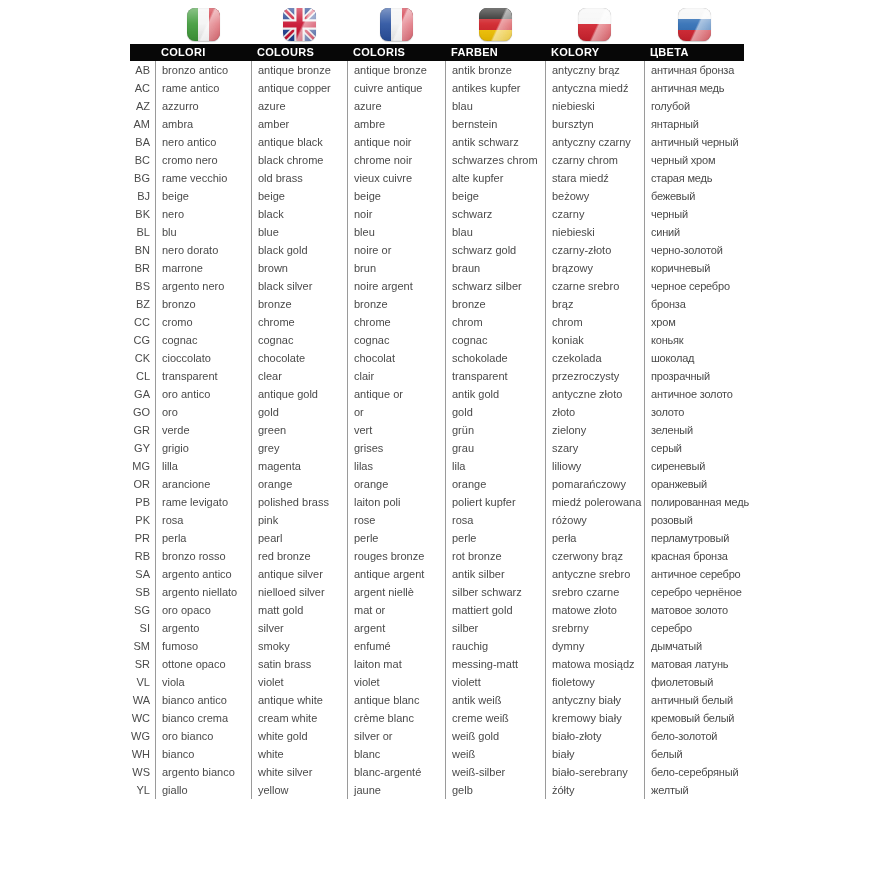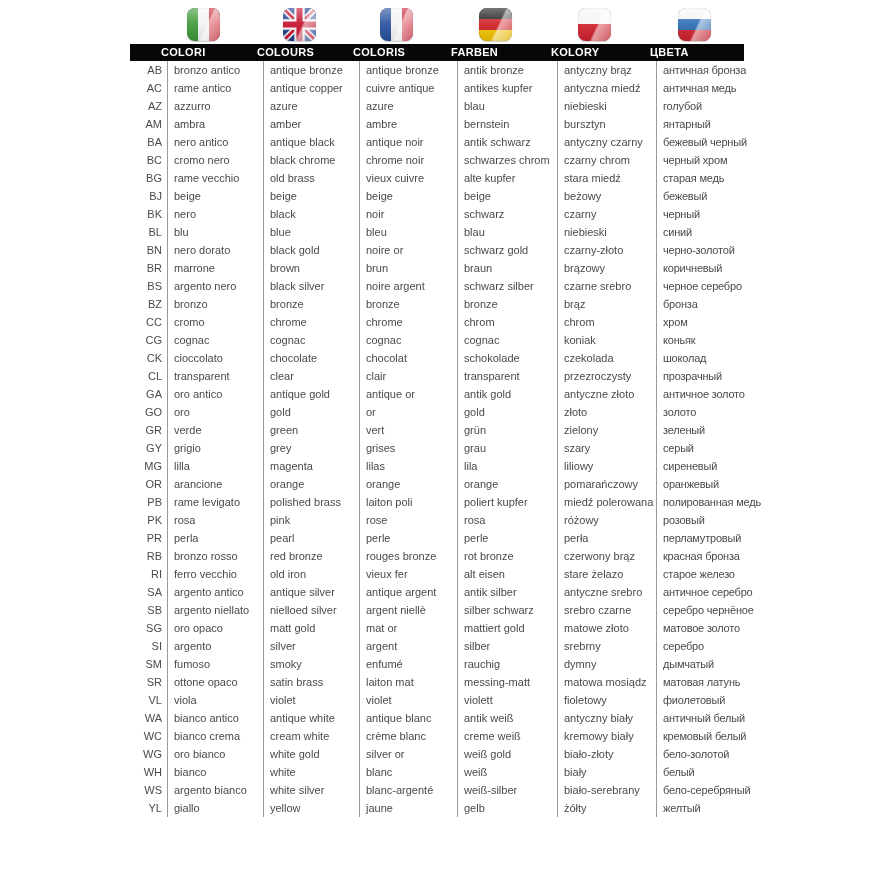--- a/index.html
+++ b/index.html
@@ -24,21 +24,21 @@
   .flag-ru { background:linear-gradient(180deg,#f6f6f6 0 33.4%,#2e6db5 33.4% 66.6%,#d2232f 66.6% 100%); }
 
   
   .header-bar { display:grid; grid-template-columns:25px 96px 96px 98px 100px 99px 100px;
                 height:17px; background:#070707; }
   .hcell { color:#ffffff; font-size:11px; font-weight:bold; letter-spacing:.3px;
            line-height:17px; padding-left:6px; white-space:nowrap; }
 
   
   .tbody { }
-  .trow { display:grid; grid-template-columns:25px 96px 96px 98px 100px 99px 100px; height:18px;margin-left:12px; }
+  .trow { display:grid; grid-template-columns:25px 96px 96px 98px 100px 99px 100px; height:18px; }
   .cell { font-size:11px; line-height:18px; color:#4a4a4a; padding-left:6px;
           border-left:1px solid #9a9a9a; white-space:nowrap; overflow:visible; }
   .cell.code { border-left:none; text-align:right; padding-left:0; padding-right:5px; color:#4a4a4a; }
   .cell.ru-cell { letter-spacing:-0.2px; }
 </style>
 </head>
 <body>
 
 <div class="sheet">
 
@@ -119,21 +119,21 @@
     <div class="cell">bursztyn</div>
     <div class="cell ru-cell">янтарный</div>
   </div>
       <div class="trow">
     <div class="cell code">BA</div>
     <div class="cell">nero antico</div>
     <div class="cell">antique black</div>
     <div class="cell">antique noir</div>
     <div class="cell">antik schwarz</div>
     <div class="cell">antyczny czarny</div>
-    <div class="cell ru-cell">бежевый черный</div>
+    <div class="cell ru-cell">античный черный</div>
   </div>
       <div class="trow">
     <div class="cell code">BC</div>
     <div class="cell">cromo nero</div>
     <div class="cell">black chrome</div>
     <div class="cell">chrome noir</div>
     <div class="cell">schwarzes chrom</div>
     <div class="cell">czarny chrom</div>
     <div class="cell ru-cell">черный хром</div>
   </div>
@@ -329,29 +329,20 @@
       <div class="trow">
     <div class="cell code">RB</div>
     <div class="cell">bronzo rosso</div>
     <div class="cell">red bronze</div>
     <div class="cell">rouges bronze</div>
     <div class="cell">rot bronze</div>
     <div class="cell">czerwony brąz</div>
     <div class="cell ru-cell">красная бронза</div>
   </div>
       <div class="trow">
-    <div class="cell code">RI</div>
-    <div class="cell">ferro vecchio</div>
-    <div class="cell">old iron</div>
-    <div class="cell">vieux fer</div>
-    <div class="cell">alt eisen</div>
-    <div class="cell">stare żelazo</div>
-    <div class="cell ru-cell">старое железо</div>
-  </div>
-      <div class="trow">
     <div class="cell code">SA</div>
     <div class="cell">argento antico</div>
     <div class="cell">antique silver</div>
     <div class="cell">antique argent</div>
     <div class="cell">antik silber</div>
     <div class="cell">antyczne srebro</div>
     <div class="cell ru-cell">античное серебро</div>
   </div>
       <div class="trow">
     <div class="cell code">SB</div>

